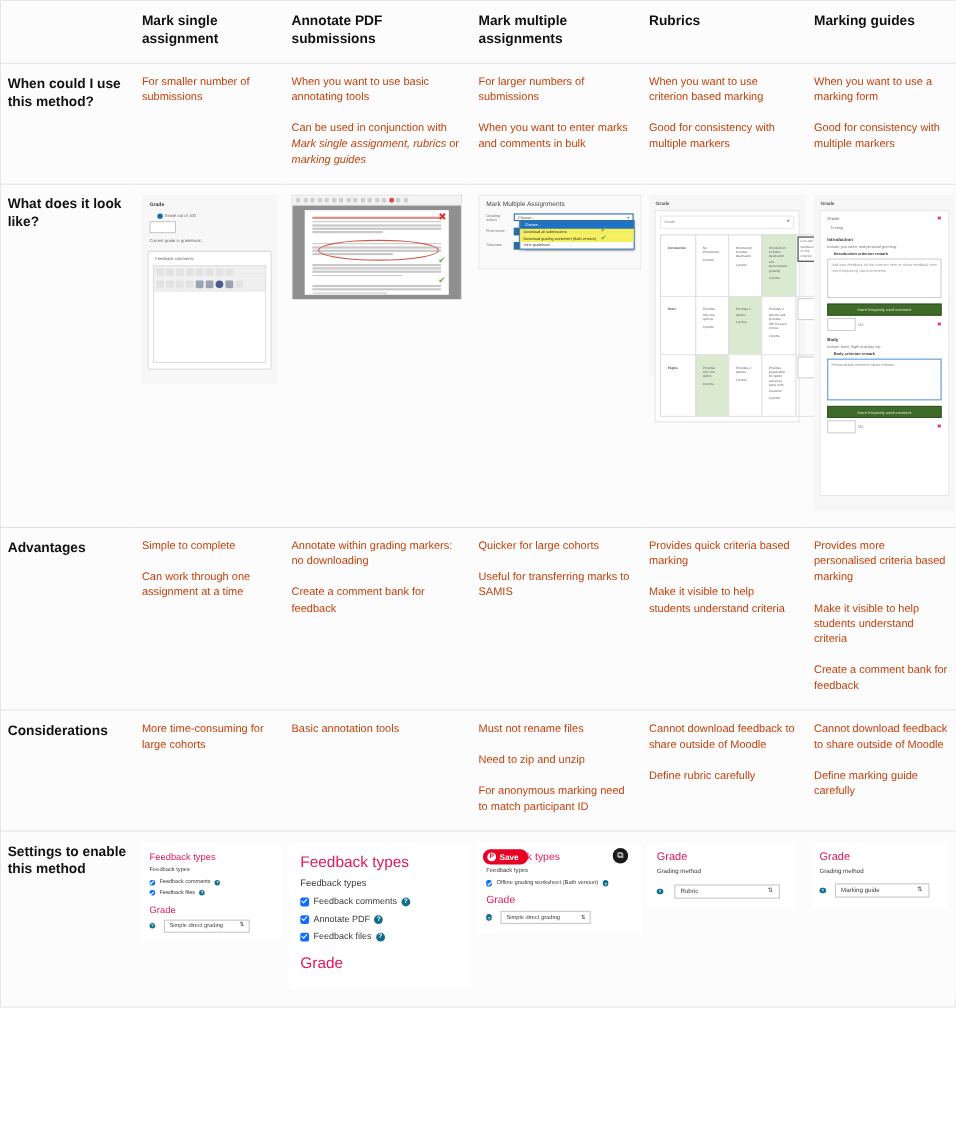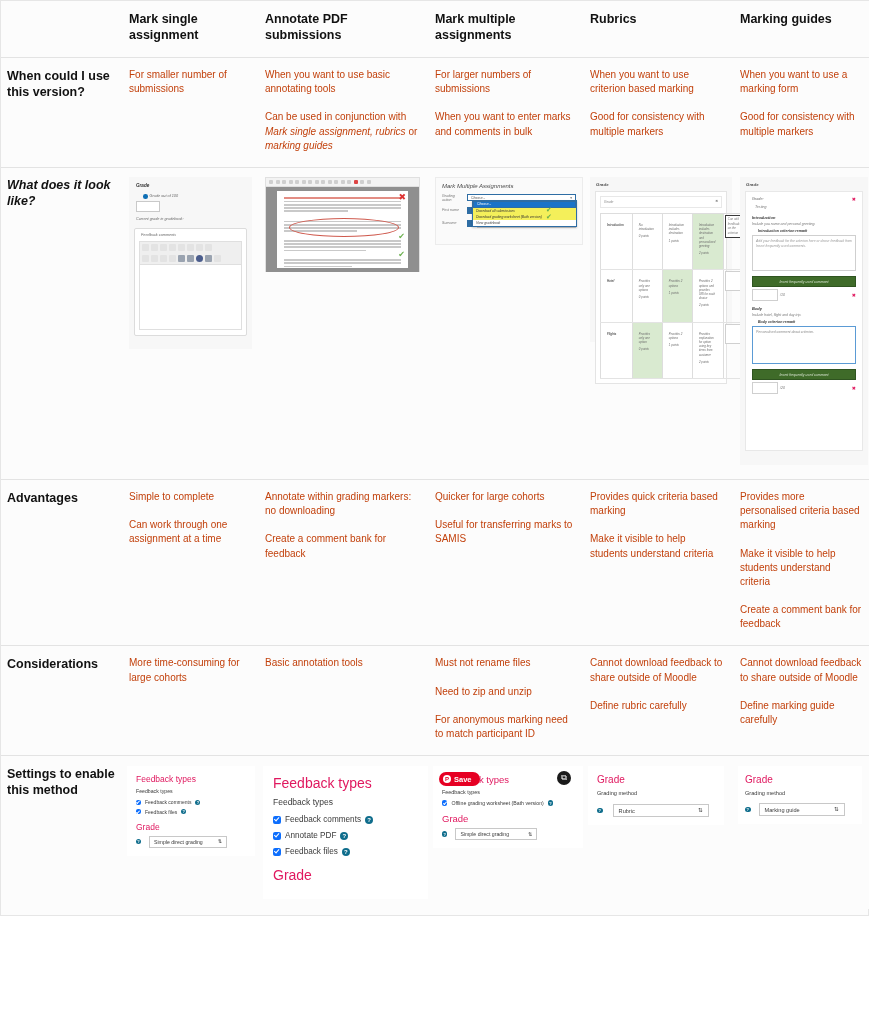--- a/index.html
+++ b/index.html
@@ -31,21 +31,21 @@
     border-bottom:1px solid #dcdcdc;
   }
   th.rowlabel{
     font-size:12.5px;line-height:1.3;font-weight:bold;color:#111;
     padding-left:8px;padding-right:6px;
   }
   td.cell{font-size:10px;line-height:1.42;color:#c2410c;}
   td.cell p{margin:0 0 14px 0;}
   td.cell p:last-child{margin-bottom:0;}
   td.cell em{font-style:italic;}
-  tr.r-look td, tr.r-look th{padding-top:9px;font-style:italic;}
+  tr.r-look td, tr.r-look th{padding-top:9px;}
   tr.r-settings td, tr.r-settings th{border-bottom:none;padding-bottom:10px;}
   tr.r-settings td{padding-left:4px;padding-right:4px;}
 
   
   .s1{width:123px;height:172px;background:#f7f7f7;padding:6px 5px;box-sizing:border-box;}
   .s1 .h{font-size:4.6px;font-weight:bold;color:#333;margin:0 0 6px 2px;}
   .s1 .lbl{font-size:3.8px;color:#6a6a6a;margin:0 0 2px 9px;}
   .s1 .qi{display:inline-block;width:4.6px;height:4.6px;border-radius:50%;background:#0f6fb5;vertical-align:middle;margin-right:2px;}
   .s1 .inp{width:22px;height:9px;border:1px solid #c9c9c9;background:#fff;margin:0 0 5px 2px;}
   .s1 .sub{font-size:3.8px;color:#6a6a6a;margin:0 0 7px 2px;}
@@ -200,21 +200,21 @@
       <th>Annotate PDF submissions</th>
       <th>Mark multiple assignments</th>
       <th>Rubrics</th>
       <th>Marking guides</th>
     </tr>
   </thead>
 
   <tbody>
 
   <tr class="r-when">
-    <th class="rowlabel">When could I use this version?</th>
+    <th class="rowlabel">When could I use this method?</th>
     <td class="cell">
       <p>For smaller number of submissions</p>
     </td>
     <td class="cell">
       <p>When you want to use basic annotating tools</p>
       <p>Can be used in conjunction with <em>Mark single assignment, rubrics</em> or <em>marking guides</em></p>
     </td>
     <td class="cell">
       <p>For larger numbers of submissions</p>
       <p>When you want to enter marks and comments in bulk</p>

